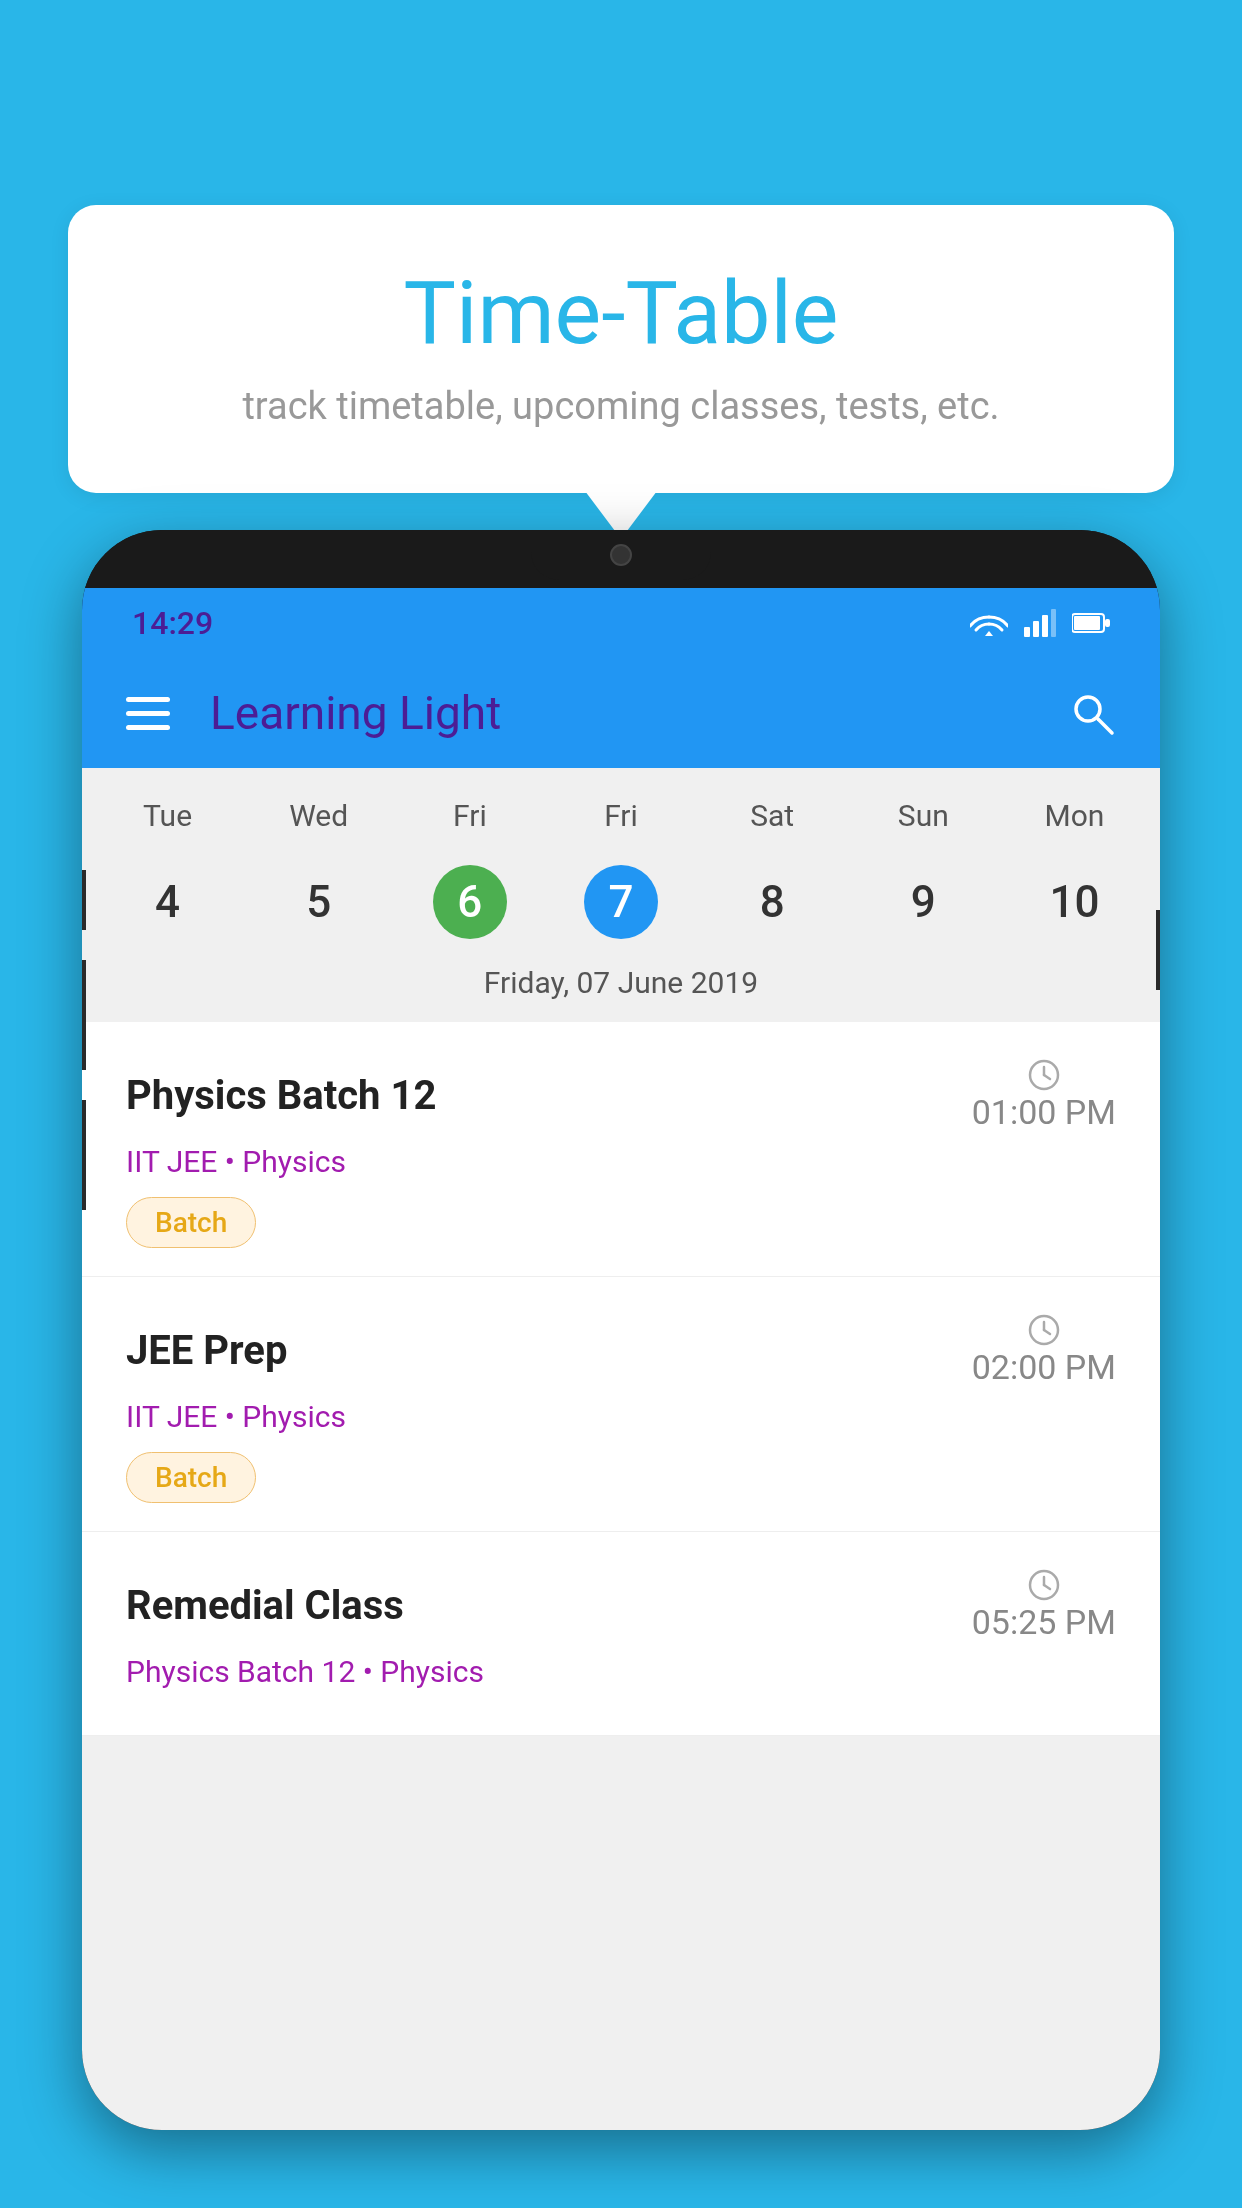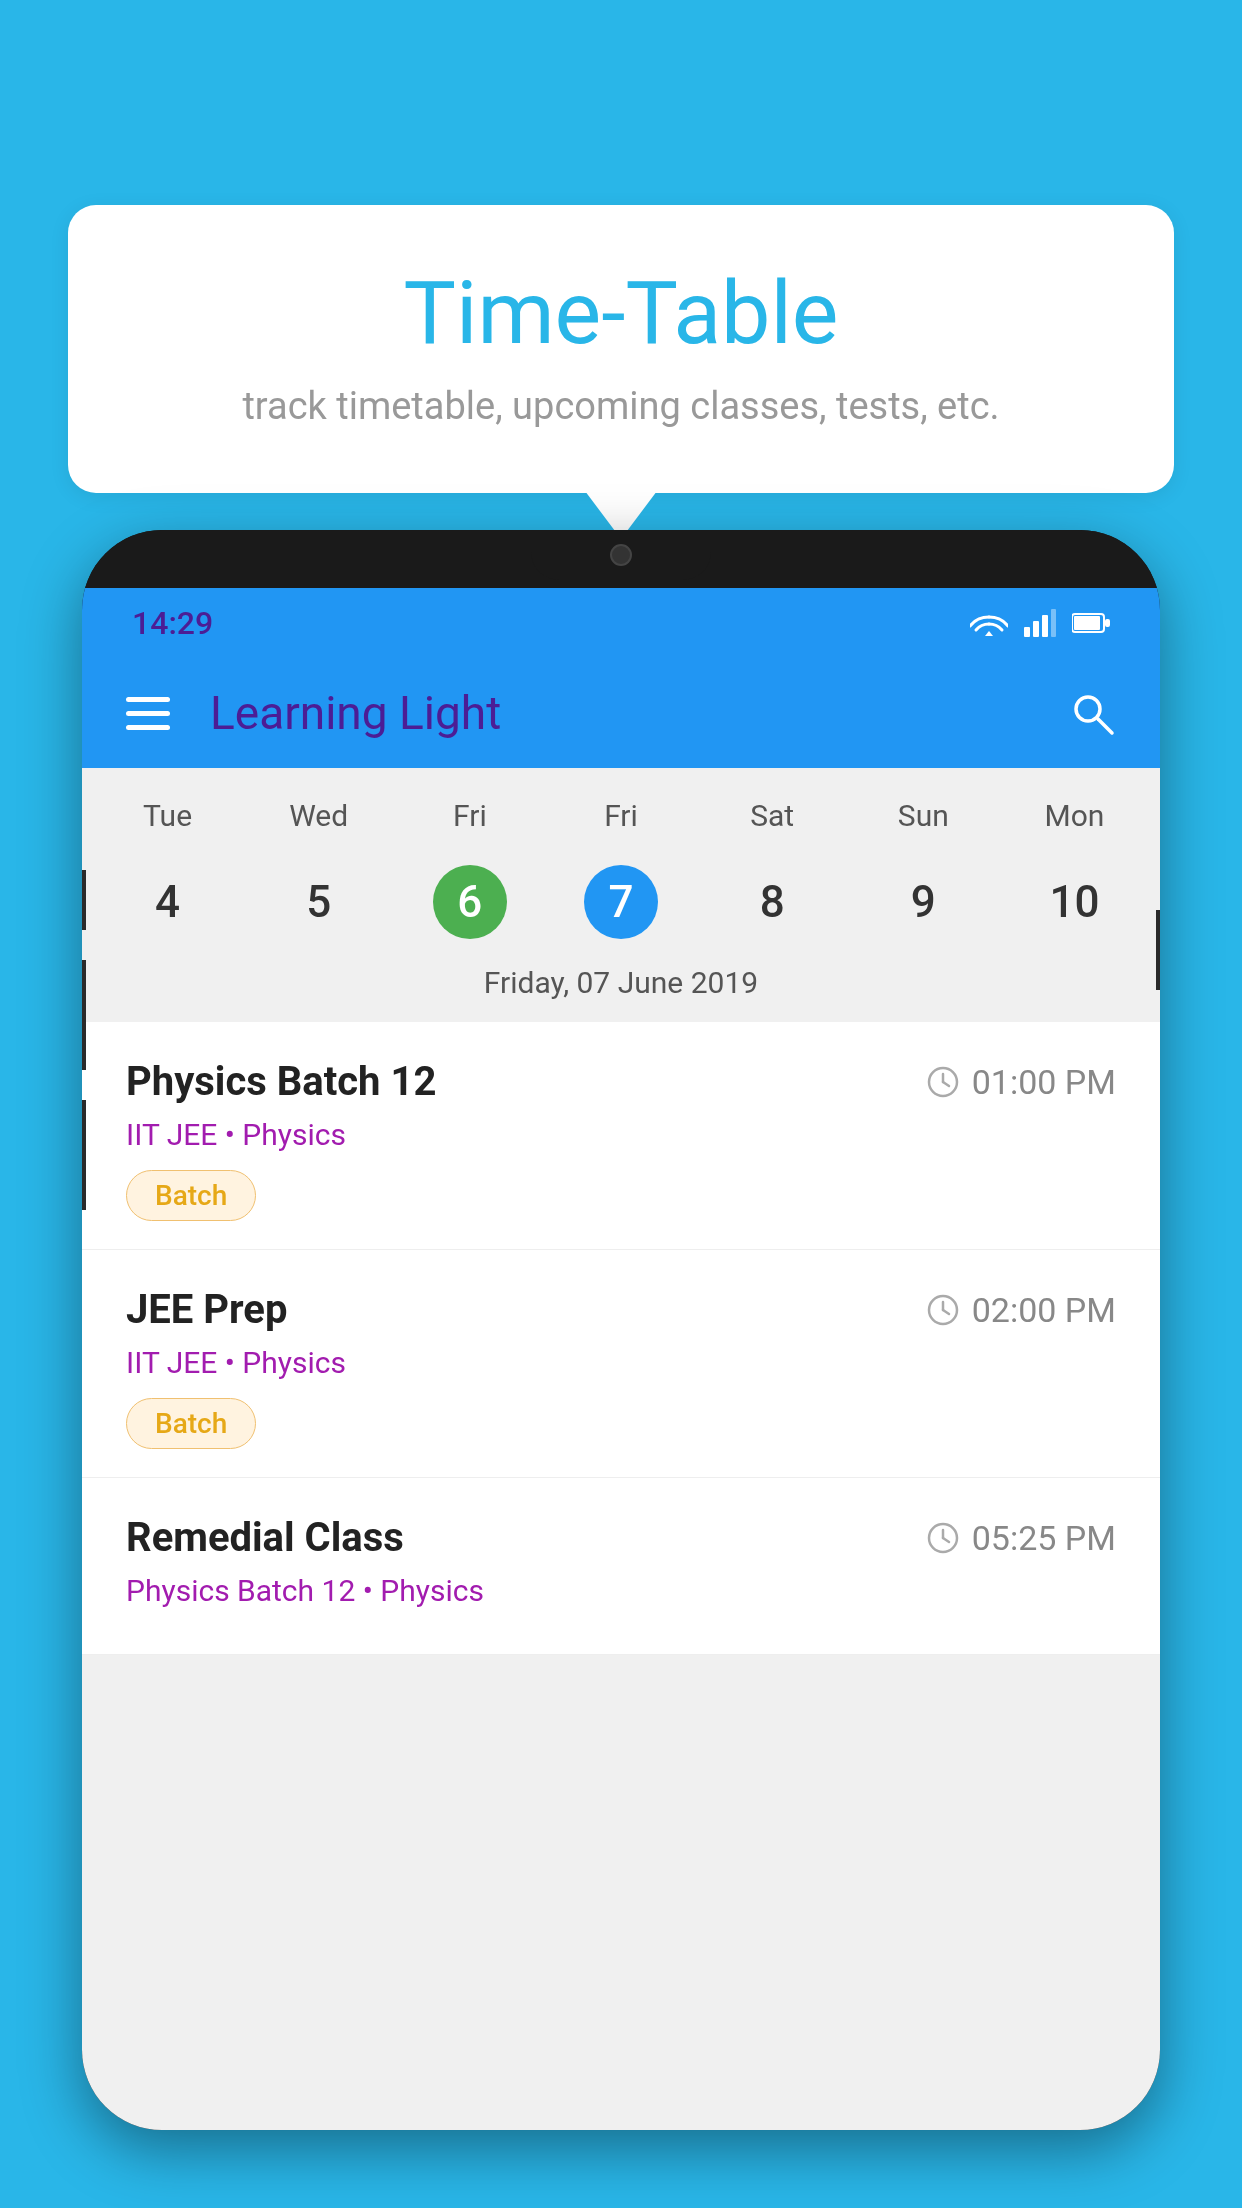--- a/index.html
+++ b/index.html
@@ -250,23 +250,23 @@
 
     .schedule-title {
       font-size: 40px;
       font-weight: 700;
       color: #222;
     }
 
     .schedule-time {
       display: flex;
       align-items: center;
-      gap: 12px;
       color: #888;
       font-size: 34px;
+      flex-direction: column;
     }
 
     .schedule-meta {
       font-size: 30px;
       color: #a21caf;
       margin-bottom: 18px;
       margin-top: 8px;
     }
 
     .batch-badge {

